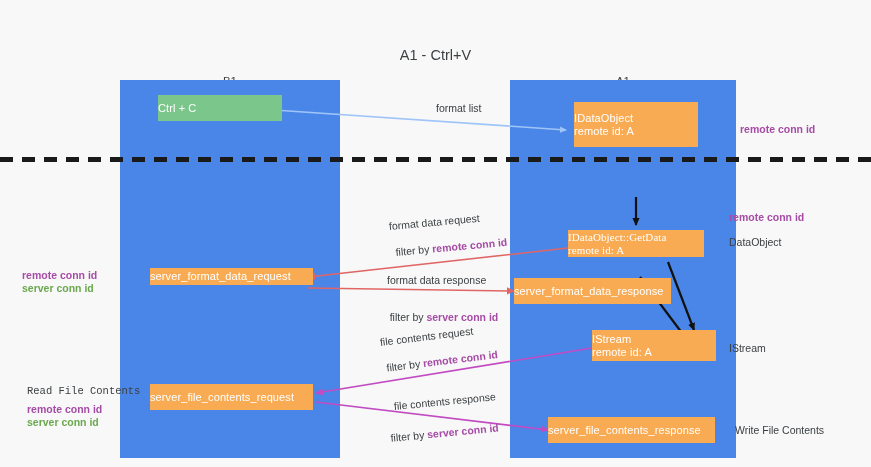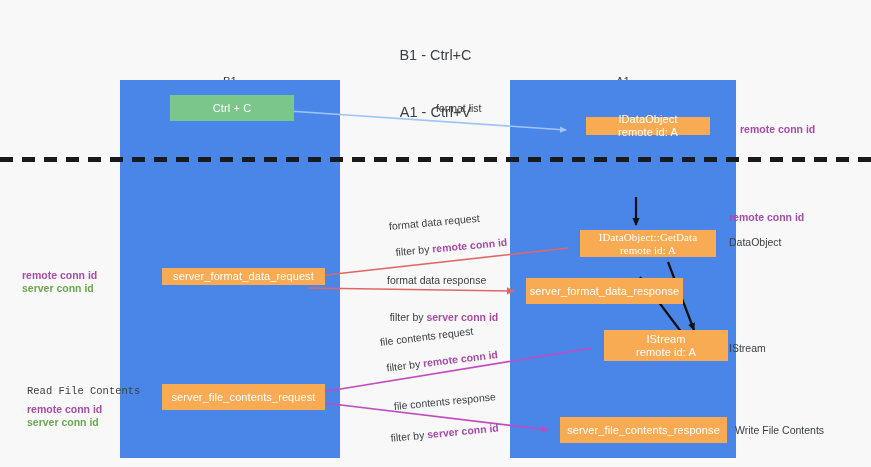--- a/index.html
+++ b/index.html
@@ -42,29 +42,28 @@
   .lane {
     position: absolute;
     background: #4a86e8;
   }
 
   
   .box {
     position: absolute;
     display: flex;
     flex-direction: column;
-    align-items: center;
+    align-items: flex-start;
     justify-content: center;
     color: #ffffff;
     font-size: 11px;
     line-height: 13px;
     text-align: center;
     white-space: pre;
     letter-spacing: .1px;
-    margin-left: 12px;
   }
   .box.green  { background: #76c893; background: #7ac68b; }
   .box.orange { background: #f9ab5c; background: #f9ab53; }
 
   
   .lbl {
     position: absolute;
     font-size: 10.5px;
     line-height: 13px;
     color: #3c4043;
@@ -95,21 +94,20 @@
     overflow: visible;
     pointer-events: none;
   }
 </style>
 </head>
 <body>
 
 <div id="stage">
 
   <div class="title">
-    <div>B1 - Ctrl+C</div>
     <div>A1 - Ctrl+V</div>
   </div>
 
   <div class="col-head" style="left:120px; top:48px; width:220px;">
     <div>B1</div>
     <div>connection</div>
   </div>
   <div class="col-head" style="left:510px; top:48px; width:226px;">
     <div>A1</div>
     <div>remote</div>
@@ -150,21 +148,21 @@
 
     <path d="M316,402 L548,430" stroke="#c24bc2" stroke-width="1.6" fill="none" marker-end="url(#ah-purple)"></path>
   </svg>
 
   <div class="dash-line" style="top:157px;"></div>
 
   <div class="box green" style="left:158px; top:95px; width:124px; height:26px;">
     <span>Ctrl + C</span>
   </div>
 
-  <div class="box orange" style="left:574px; top:117px; width:124px; height:18px;">
+  <div class="box orange" style="left:574px; top:102px; width:124px; height:45px;">
     <span>IDataObject</span>
     <span>remote id: A</span>
   </div>
 
 
   <div class="box orange" style="left:568px; top:230px; width:136px; height:27px;font-family:Liberation Serif, serif;">
     <span>IDataObject::GetData</span>
     <span>remote id: A</span>
   </div>
 

